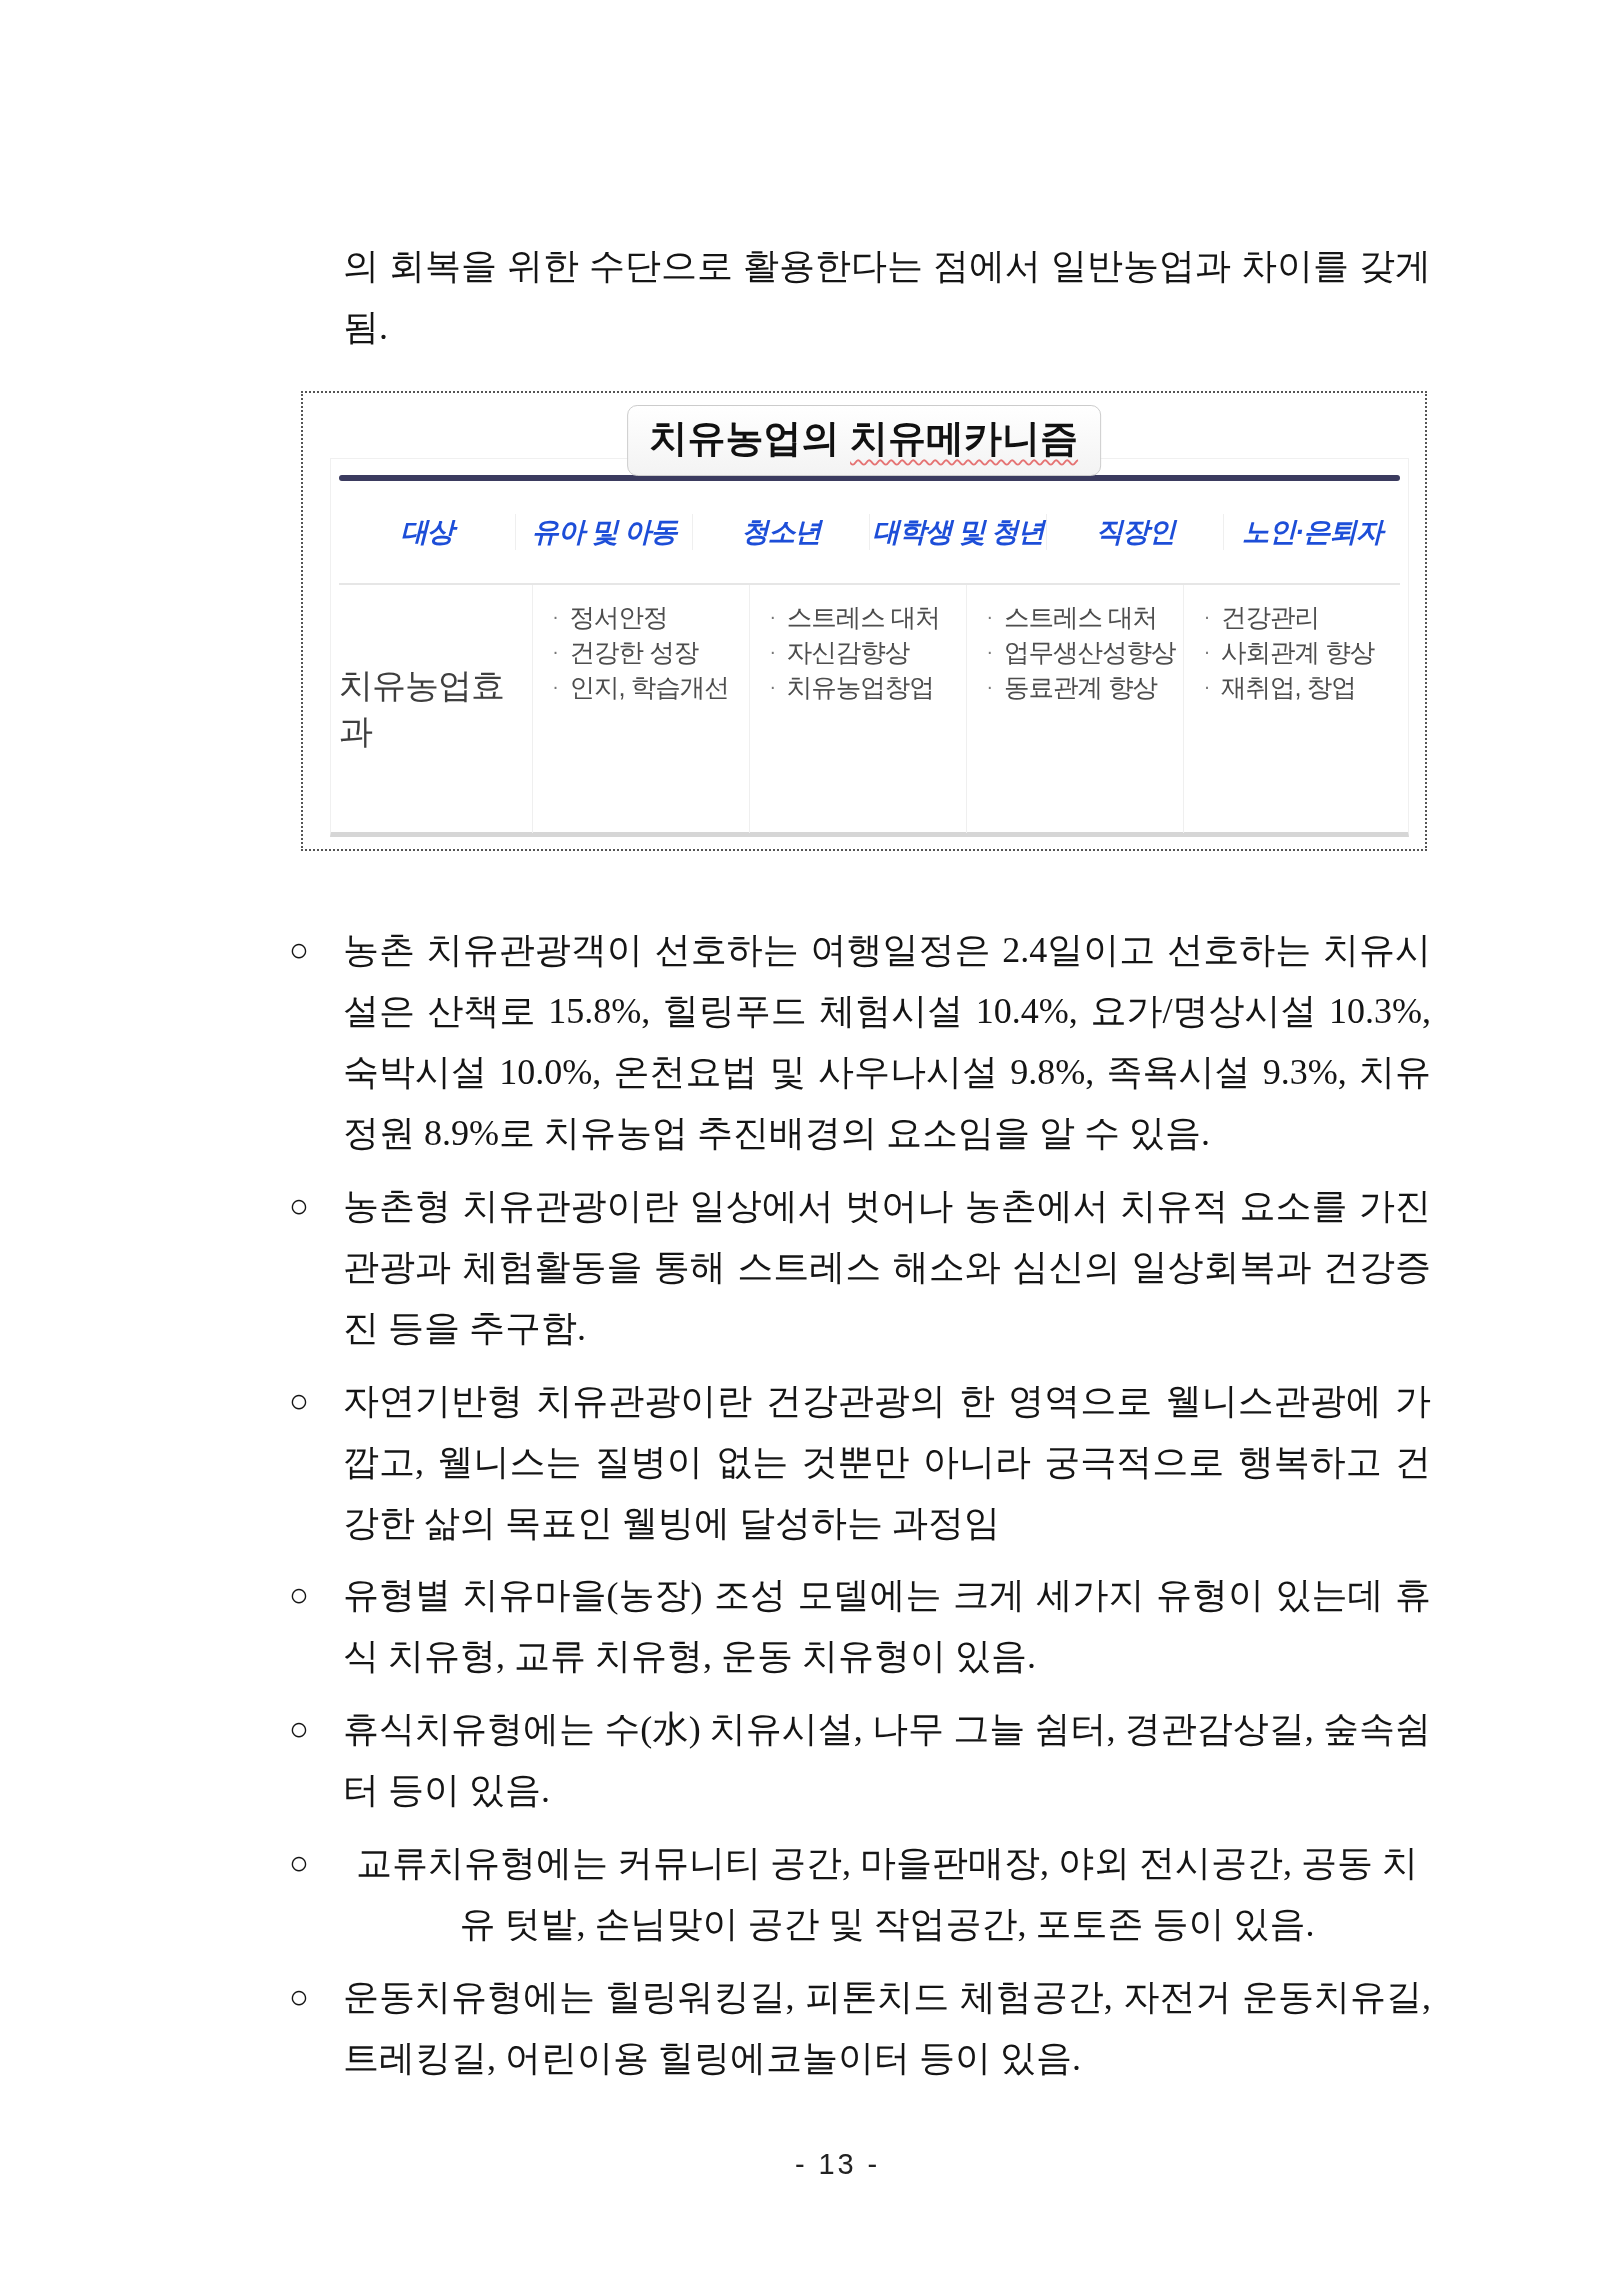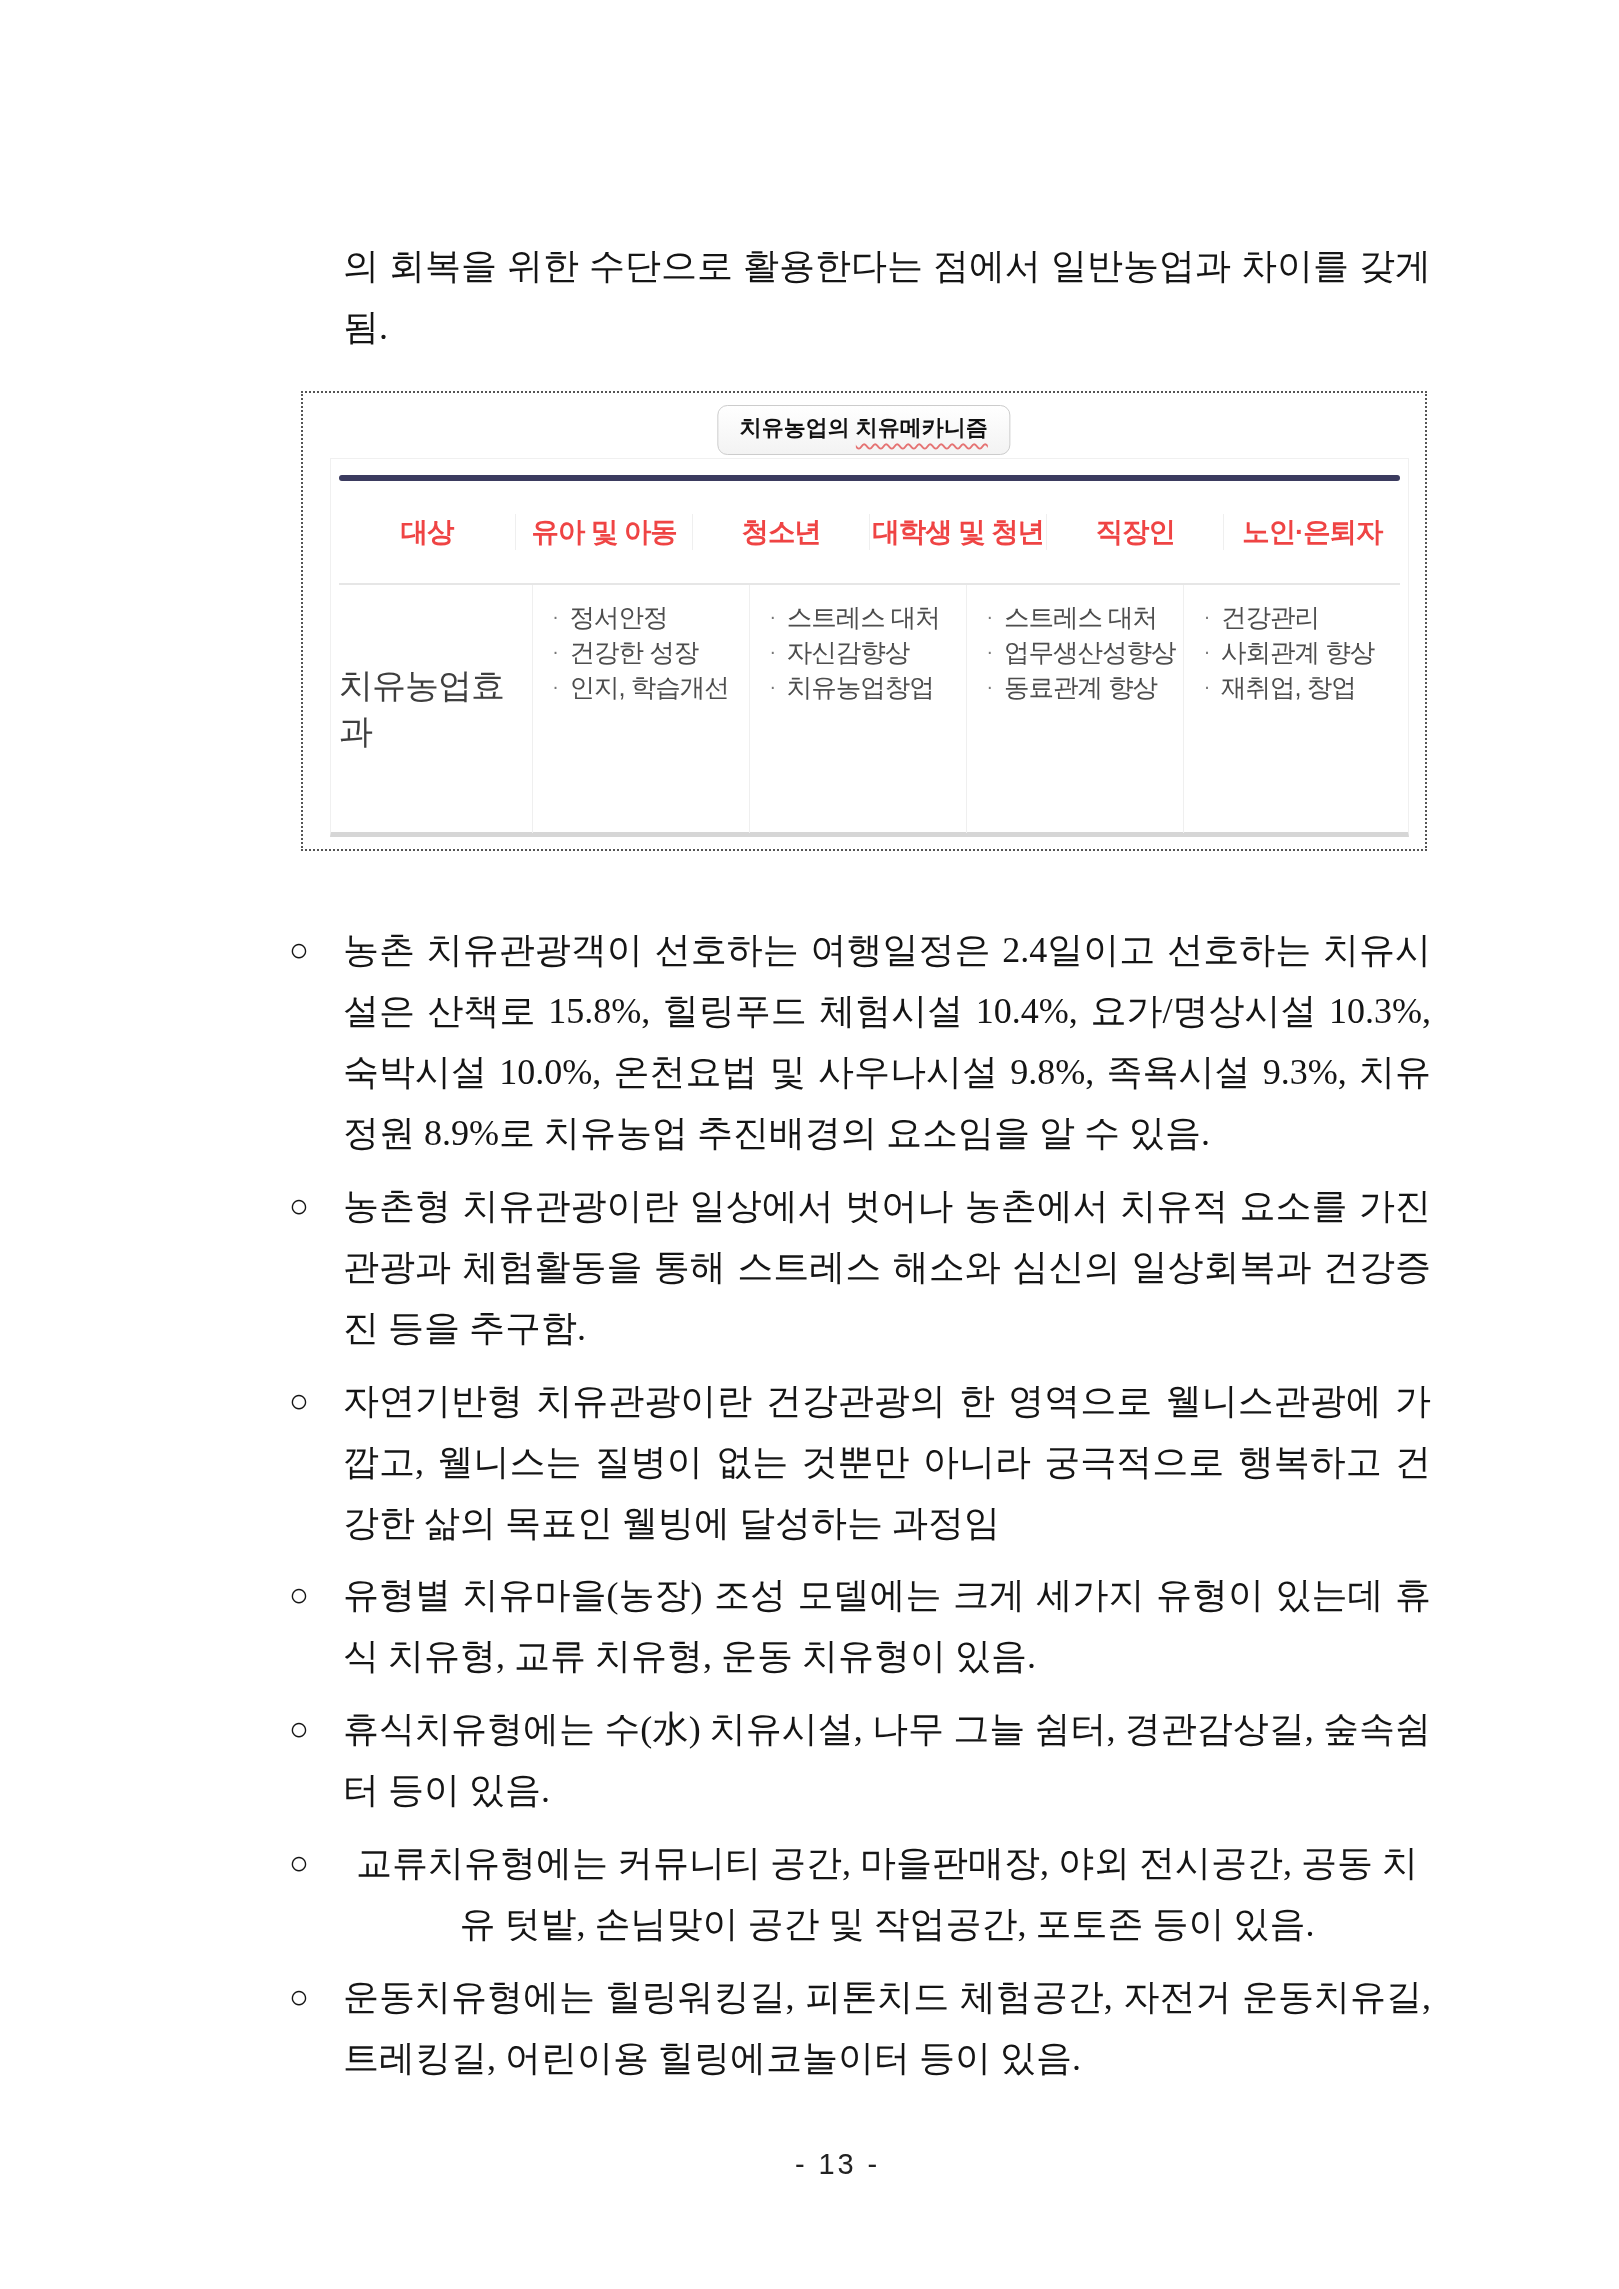--- a/index.html
+++ b/index.html
@@ -39,21 +39,21 @@
   }
   .figure-title{
     position:absolute;
     top:11.8px;left:50%;
     transform:translateX(-50%);
     z-index:2;
     padding:6.9px 21.6px 11.8px 21.6px;
     border:1px solid #cccccc;
     border-radius:10px;
     background:linear-gradient(#ffffff,#f3f3f3);
-    font-size:22px;
+    font-size:38px;
     font-weight:bold;
     color:#111111;
     white-space:nowrap;
   }
   .squiggle{
     text-decoration:underline;
     text-decoration-style:wavy;
     text-decoration-color:#e57373;
     text-decoration-thickness:2px;
     text-underline-offset:7.8px;
@@ -77,22 +77,23 @@
     display:flex;
     height:102px;
     align-items:center;
     border-bottom:2px solid #e6e6e6;
   }
   .th{
     flex:1;
     text-align:center;
     font-size:27.4px;
     font-weight:bold;
-    color:#ef4444;
+    color:#1d4ed8;
     letter-spacing:-1px;
+    font-style:italic;
   }
   .tbody{
     display:flex;
     height:calc(100% - 125px);
   }
   .col-sep{border-right:1px solid #efefef;}
   .td{
     flex:1;
     display:flex;
     flex-direction:column;

